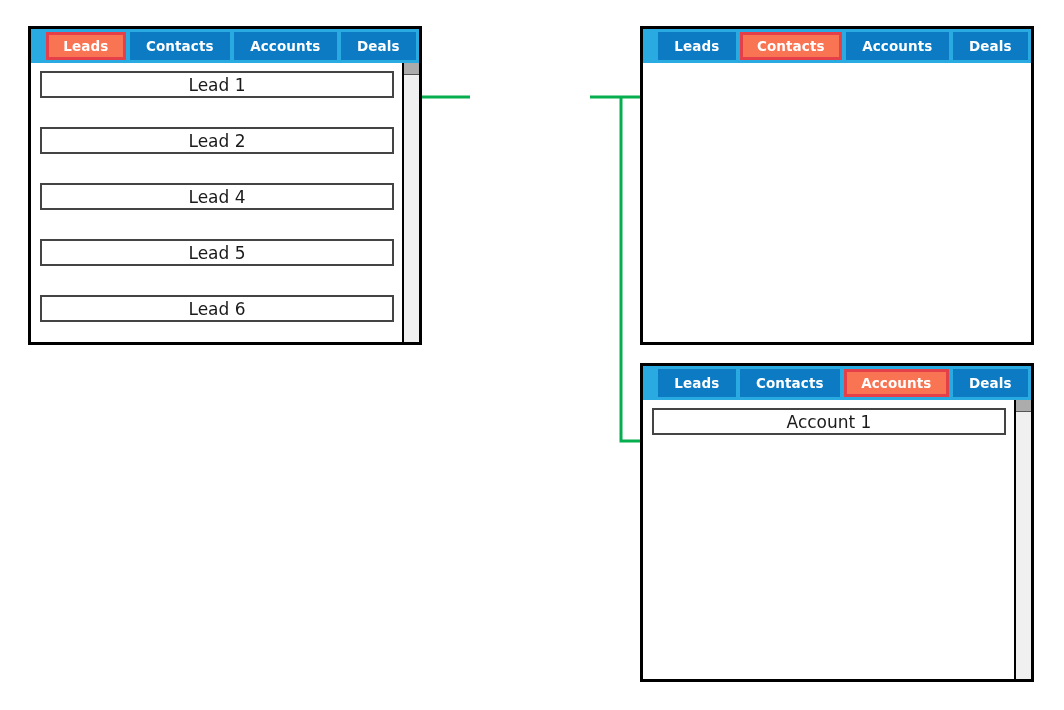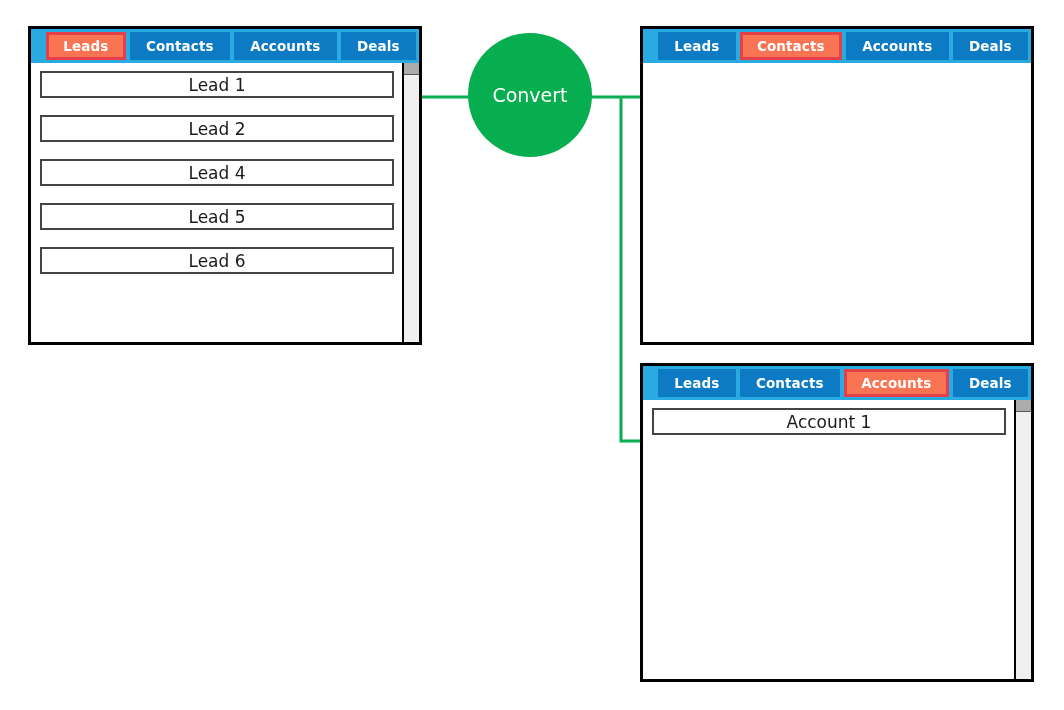--- a/index.html
+++ b/index.html
@@ -82,21 +82,21 @@
     background: #ffffff;
     overflow: hidden;
   }
 
   .list-area {
     position: relative;
     flex: 1 1 auto;
     padding: 8px 8px 16px 9px;
     display: flex;
     flex-direction: column;
-    gap: 17px;
+    gap: 29px;
   }
 
   .list-item {
     box-sizing: border-box;
     height: 27px;
     flex: 0 0 27px;
     border: 2px solid #444444;
     background: #ffffff;
     color: #1a1a1a;
     font-size: 17px;
@@ -146,23 +146,20 @@
 
   <svg id="connectors" viewBox="0 0 1064 710" width="1064" height="710">
 
     <path d="M 379 97 L 470 97" stroke="#06AE4F" stroke-width="3" fill="none"></path>
 
     <path d="M 590 97 L 668 97" stroke="#06AE4F" stroke-width="3" fill="none"></path>
 
     <path d="M 621 97 L 621 441 L 668 441" stroke="#06AE4F" stroke-width="3" fill="none"></path>
   </svg>
 
-  <div class="convert-node" style="left:468px; top:33px; width:124px; height:124px;">
-    <span>Convert</span>
-  </div>
 
   <div class="window" style="left:28px; top:26px; width:394px; height:319px;">
     <div class="tabbar">
       <div class="tab active">
         <span>Leads</span>
       </div>
       <div class="tab">
         <span>Contacts</span>
       </div>
       <div class="tab">

